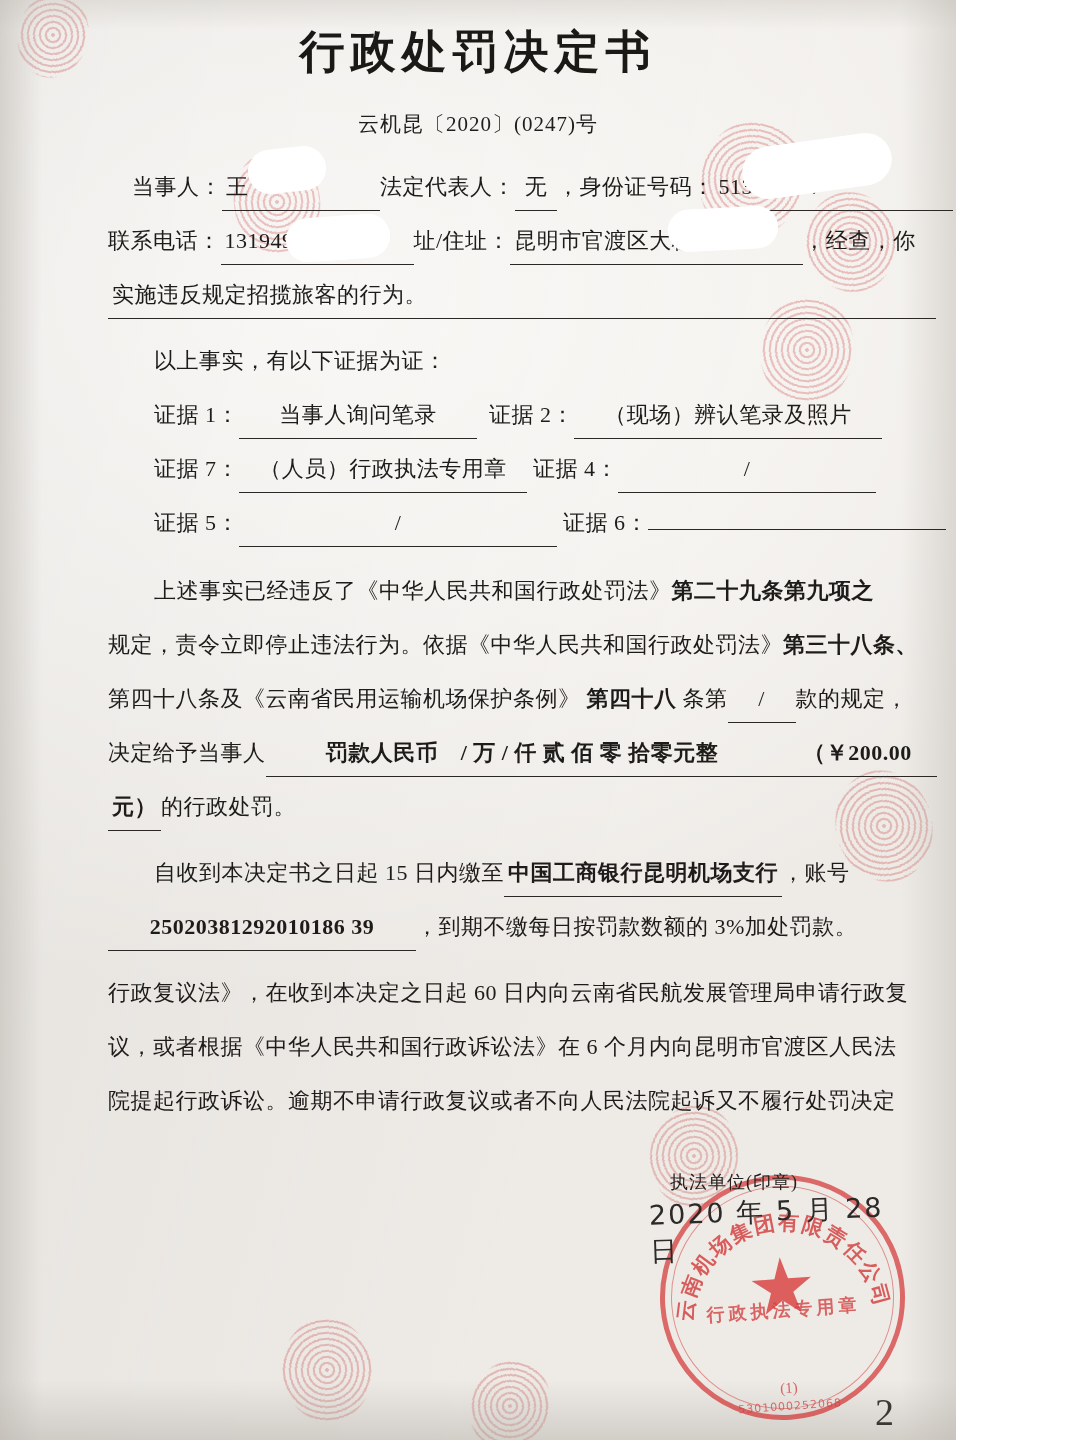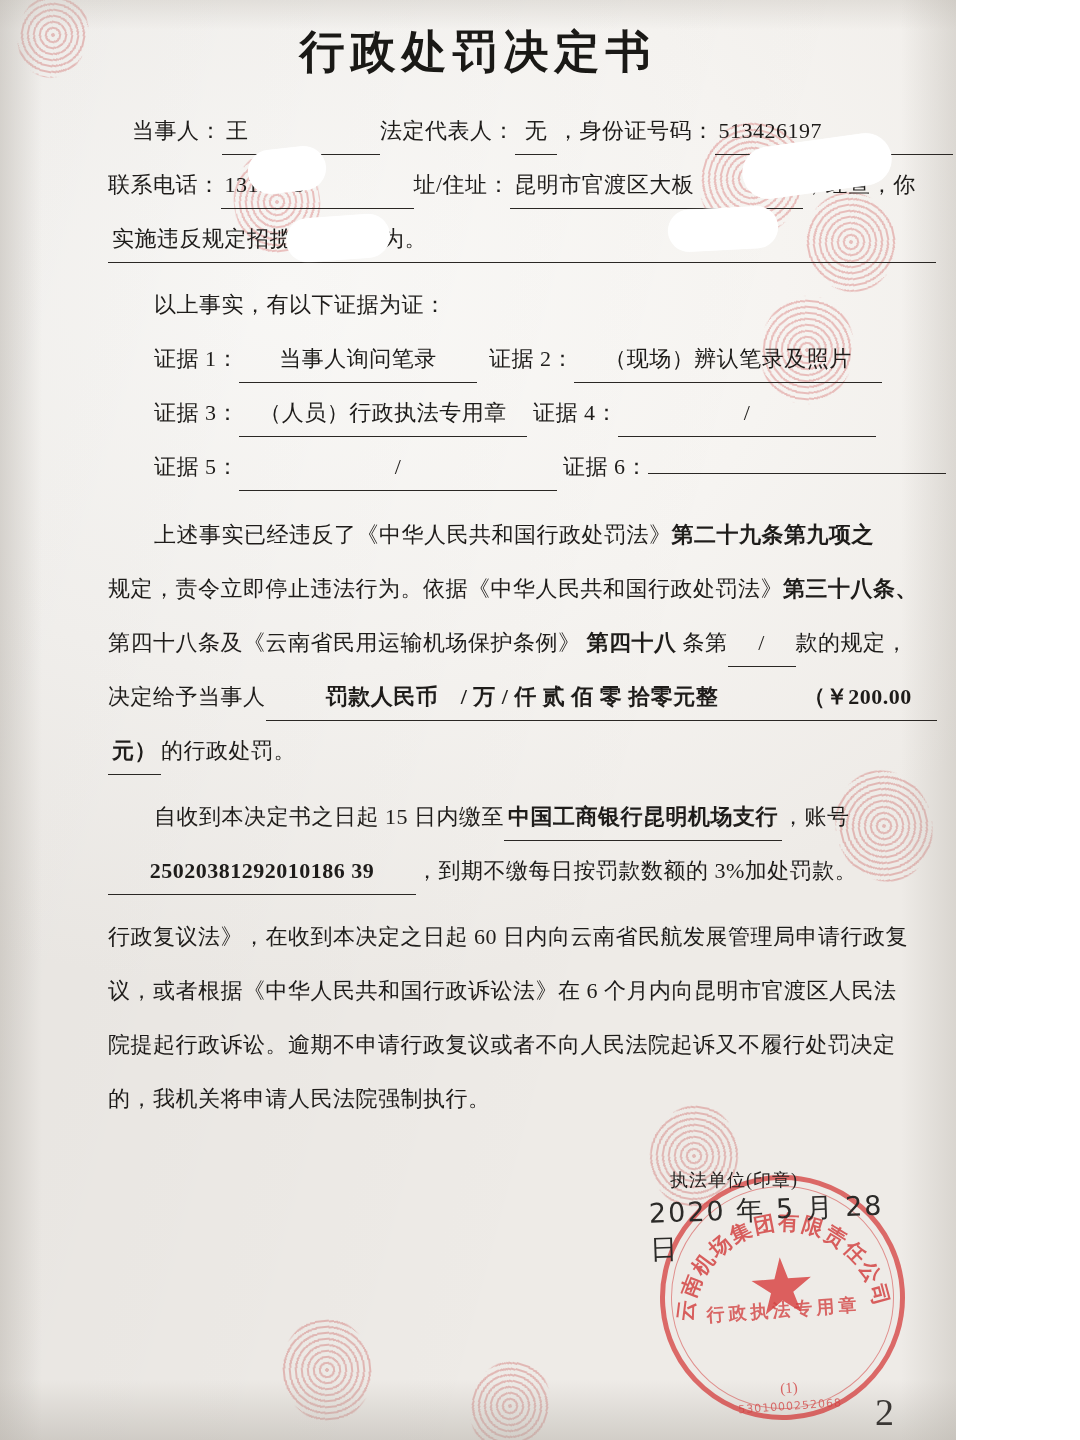--- a/index.html
+++ b/index.html
@@ -226,20 +226,21 @@
   <div class="fp" style="left:760px;top:296px;width:94px;height:108px;transform:rotate(6deg);"></div>
   <div class="fp" style="left:836px;top:770px;width:96px;height:112px;transform:rotate(-14deg);"></div>
   <div class="fp" style="left:650px;top:1105px;width:88px;height:102px;transform:rotate(10deg);"></div>
   <div class="fp" style="left:282px;top:1318px;width:90px;height:104px;transform:rotate(-6deg);"></div>
   <div class="fp" style="left:470px;top:1360px;width:80px;height:92px;transform:rotate(18deg);"></div>
 
   <div id="content">
 
     <div class="doc-title">行政处罚决定书</div>
 
+    <div class="doc-number">云机昆〔2020〕(0247)号</div>
 
     <div class="line" style="margin-top:22px;padding-left:62px;">
       <span>当事人：</span><span class="ul left" style="min-width:150px;">王</span><span>法定代表人：</span><span class="ul" style="min-width:34px;">无</span>，<span>身份证号码：</span><span class="ul left" style="min-width:230px;">513426197</span>
     </div>
 
     <div class="line" style="padding-left:38px;">
       <span>联系电话：</span><span class="ul left" style="min-width:185px;">1319495</span><span>址/住址：</span><span class="ul left" style="min-width:285px;">昆明市官渡区大板</span><span>，经查，你</span>
     </div>
 
 
@@ -247,21 +248,21 @@
       <span class="ul left" style="min-width:820px;">实施违反规定招揽旅客的行为。</span>
     </div>
 
     <div class="line" style="padding-left:84px;margin-top:12px;">以上事实，有以下证据为证：</div>
 
     <div class="line evidence-row" style="padding-left:38px;">
       <span>证据 1：</span><span class="ul" style="min-width:230px;">当事人询问笔录</span>&nbsp;&nbsp;<span>证据 2：</span><span class="ul" style="min-width:300px;">（现场）辨认笔录及照片</span>
     </div>
 
     <div class="line evidence-row" style="padding-left:38px;">
-      <span>证据 3：</span><span class="ul" style="min-width:280px;">（人员）行政执法专用章</span>&nbsp;<span>证据 4：</span><span class="ul" style="min-width:250px;">/</span>
+      <span>证据 7：</span><span class="ul" style="min-width:280px;">（人员）行政执法专用章</span>&nbsp;<span>证据 4：</span><span class="ul" style="min-width:250px;">/</span>
     </div>
 
     <div class="line evidence-row" style="padding-left:38px;">
       <span>证据 5：</span><span class="ul" style="min-width:310px;">/</span>&nbsp;<span>证据 6：</span><span class="ul" style="min-width:290px;"></span>
     </div>
 
     <div class="body-p" style="margin-top:14px;">
       <div class="line" style="padding-left:84px;">
         <span>上述事实已经违反了《中华人民共和国行政处罚法》</span><span class="bold">第二十九条第九项之</span>
       </div>
@@ -285,21 +286,20 @@
       </div>
       <div class="line" style="padding-left:38px;">
         <span class="ul bold" style="min-width:300px;">25020381292010186 39</span><span>，到期不缴每日按罚款数额的 3%加处罚款。</span>
       </div>
     </div>
 
     <div class="body-p" style="margin-top:12px;">
       <div class="line" style="padding-left:38px;">行政复议法》，在收到本决定之日起 60 日内向云南省民航发展管理局申请行政复</div>
       <div class="line" style="padding-left:38px;">议，或者根据《中华人民共和国行政诉讼法》在 6 个月内向昆明市官渡区人民法</div>
       <div class="line" style="padding-left:38px;">院提起行政诉讼。逾期不申请行政复议或者不向人民法院起诉又不履行处罚决定</div>
-      <div class="line" style="padding-left:38px;">的，我机关将申请人民法院强制执行。</div>
     </div>
 
     <div class="sign-block">执法单位(印章)</div>
     <div class="hand-date">2020 年 5 月 28 日</div>
 
   </div>
 
   <div class="seal">
     <div class="ring2"></div>
     <div class="arc-top">

